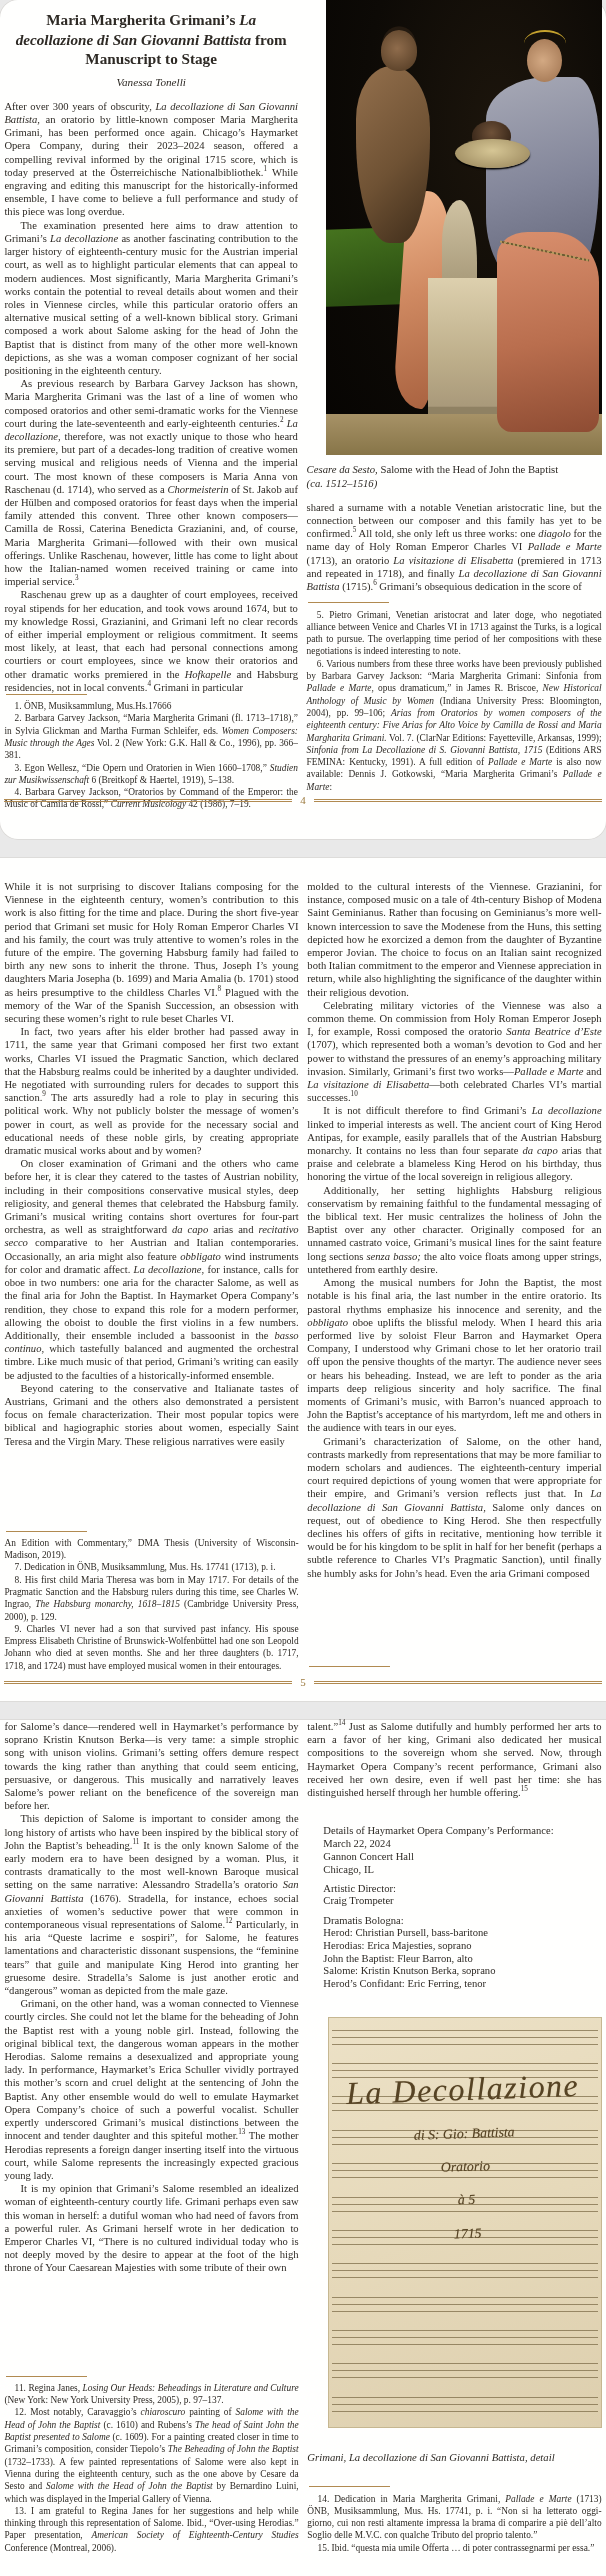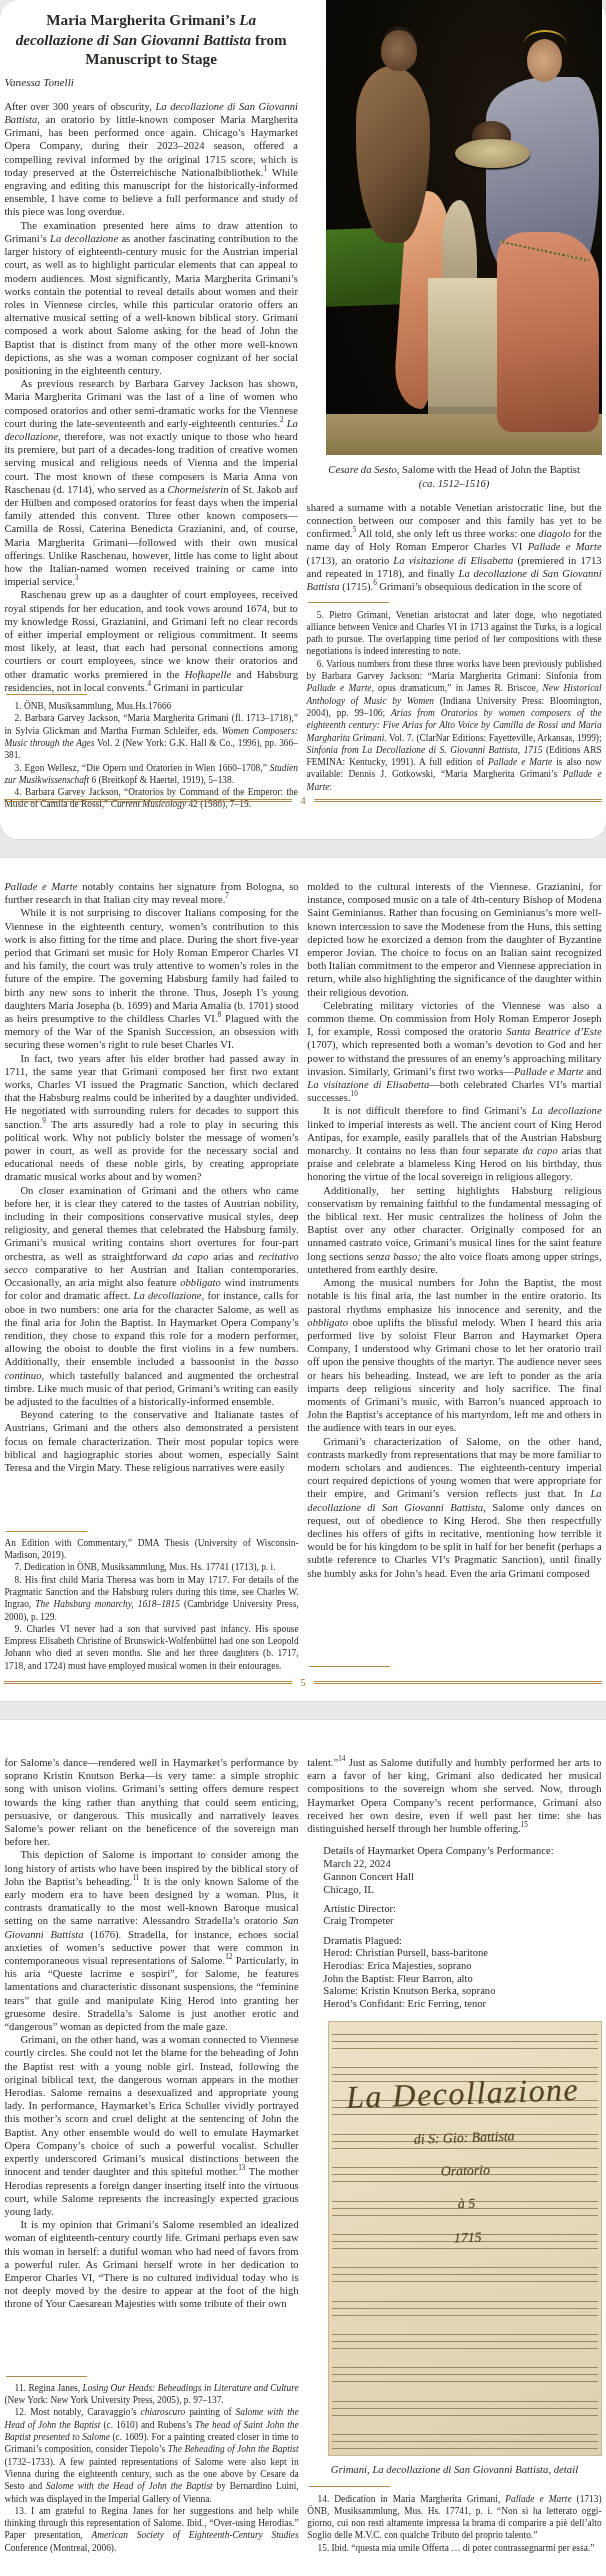--- a/index.html
+++ b/index.html
@@ -16,30 +16,30 @@
   }
   .page{
     background:var(--page);width:606px;position:relative;
     box-shadow:0 0 0 0.7px #d8d6d3;
   }
   .page-gap{height:19px;background:#e9e9e9;}
   .cols{display:flex;gap:8.7px;padding:0 4.4px;height:100%;}
   .col{width:295px;display:flex;flex-direction:column;}
   .pad-top-12{padding-top:8.7px;}
   .pad-top-30{padding-top:22px;}
-  .pad-top-50{padding-top:36px;}
+  .pad-top-50{gap:16px;}
   .pad-bot-64{padding-bottom:46px;}
   .pad-bot-40{padding-bottom:29px;}
   .pad-bot-30{padding-bottom:22px;}
 
   h1.title{
     font-size:15.2px;line-height:19.6px;font-weight:bold;text-align:center;
     margin:1.5px 2.9px 7.3px 2.9px;
   }
-  .author{font-size:11.2px;font-style:italic;margin-bottom:11.6px;}
+  .author{font-size:11.2px;font-style:italic;text-align:center;margin-bottom:11.6px;}
 
   .paras .para{
     font-size:10.6px;line-height:13.2px;text-align:justify;
     text-indent:16px;
   }
   .paras .para:first-child{text-indent:0;}
   sup{font-size:68%;vertical-align:super;line-height:0;}
 
   .fnblock{margin-top:auto;}
   .fnsep{width:81px;border-top:0.7px solid var(--gold);margin:0 0 5.1px 1.5px;}
@@ -94,21 +94,21 @@
   .painting .salome-skirt{position:absolute;left:62%;top:51%;width:37%;height:44%;
     background:linear-gradient(170deg,#d98f6d 0%,#b96e4e 55%,#8e4c33 100%);
     border-radius:30% 45% 12% 14%/12% 25% 8% 8%;}
   .painting .platter{position:absolute;left:47%;top:30.5%;width:27%;height:6.5%;
     background:radial-gradient(ellipse at 50% 40%, #d6c695 0%, #a8966a 70%, #7c6c46 100%);
     border-radius:50%;box-shadow:0 1.5px 1.5px #000;}
   .painting .head-on-platter{position:absolute;left:53%;top:26.5%;width:14%;height:6.5%;
     background:radial-gradient(circle at 50% 40%, #6e5138 0%, #3a281a 80%);border-radius:50% 50% 42% 42%;}
 
   .caption{
-    font-size:10.7px;line-height:13.8px;text-align:center;margin-top:8px;margin-bottom:10.2px;
+    font-size:10.7px;line-height:13.8px;text-align:left;margin-top:8px;margin-bottom:10.2px;
   }
 
   
   .details{margin:10.2px 0 0 16px;}
   .details .det{font-size:10.6px;line-height:12.7px;}
   .details .spacer{height:6.5px;}
 
   .manuscript{
     width:274px;height:435px;margin:10.2px 0 0 20.3px;position:relative;overflow:hidden;
     background:linear-gradient(160deg,#ece1c6 0%,#e6d9ba 50%,#ddcfae 100%);
@@ -187,21 +187,20 @@
     <span class="dbl"></span>
   </div>
 </div>
 
 <div class="page-gap"></div>
 
 <div class="page" style="height:843px;">
   <div class="cols">
     <div class="col pad-top-30 pad-bot-40">
       <div class="paras">
-          <p class="para"><i>Pallade e Marte</i> notably contains her signature from Bologna, so further research in that Italian city may reveal more.<sup>7</sup></p>
           <p class="para">While it is not surprising to discover Italians composing for the Viennese in the eighteenth century, women’s contribution to this work is also fitting for the time and place. During the short five-year period that Grimani set music for Holy Roman Emperor Charles VI and his family, the court was truly attentive to women’s roles in the future of the empire. The governing Habsburg family had failed to birth any new sons to inherit the throne. Thus, Joseph I’s young daughters Maria Josepha (b. 1699) and Maria Amalia (b. 1701) stood as heirs presumptive to the childless Charles VI.<sup>8</sup> Plagued with the memory of the War of the Spanish Succession, an obsession with securing these women’s right to rule beset Charles VI.</p>
           <p class="para">In fact, two years after his elder brother had passed away in 1711, the same year that Grimani composed her first two extant works, Charles VI issued the Pragmatic Sanction, which declared that the Habsburg realms could be inherited by a daughter undivided. He negotiated with surrounding rulers for decades to support this sanction.<sup>9</sup> The arts assuredly had a role to play in securing this political work. Why not publicly bolster the message of women’s power in court, as well as provide for the necessary social and educational needs of these noble girls, by creating appropriate dramatic musical works about and by women?</p>
           <p class="para">On closer examination of Grimani and the others who came before her, it is clear they catered to the tastes of Austrian nobility, including in their compositions conservative musical styles, deep religiosity, and general themes that celebrated the Habsburg family. Grimani’s musical writing contains short overtures for four-part orchestra, as well as straightforward <i>da capo</i> arias and <i>recitativo secco</i> comparative to her Austrian and Italian contemporaries. Occasionally, an aria might also feature <i>obbligato</i> wind instruments for color and dramatic affect. <i>La decollazione</i>, for instance, calls for oboe in two numbers: one aria for the character Salome, as well as the final aria for John the Baptist. In Haymarket Opera Company’s rendition, they chose to expand this role for a modern performer, allowing the oboist to double the first violins in a few numbers. Additionally, their ensemble included a bassoonist in the <i>basso continuo</i>, which tastefully balanced and augmented the orchestral timbre. Like much music of that period, Grimani’s writing can easily be adjusted to the faculties of a historically-informed ensemble.</p>
           <p class="para">Beyond catering to the conservative and Italianate tastes of Austrians, Grimani and the others also demonstrated a persistent focus on female characterization. Their most popular topics were biblical and hagiographic stories about women, especially Saint Teresa and the Virgin Mary. These religious narratives were easily</p>
         </div>
       <div class="fnblock">
         <div class="fnsep"></div>
         <div class="fnlist">
             <p class="fn">An Edition with Commentary,” DMA Thesis (University of Wisconsin-Madison, 2019).</p>
             <p class="fn fn-num">7. Dedication in ÖNB, Musiksammlung, Mus. Hs. 17741 (1713), p. i.</p>
@@ -257,21 +256,21 @@
         </div>
       <div class="details">
           <div class="det">Details of Haymarket Opera Company’s Performance:</div>
           <div class="det">March 22, 2024</div>
           <div class="det">Gannon Concert Hall</div>
           <div class="det">Chicago, IL</div>
           <div class="spacer"></div>
           <div class="det">Artistic Director:</div>
           <div class="det">Craig Trompeter</div>
           <div class="spacer"></div>
-          <div class="det">Dramatis Plagued:</div>
+          <div class="det">Dramatis Bologna:</div>
           <div class="det">Herod: Christian Pursell, bass-baritone</div>
           <div class="det">Herodias: Erica Majesties, soprano</div>
           <div class="det">John the Baptist: Fleur Barron, alto</div>
           <div class="det">Salome: Kristin Knutson Berka, soprano</div>
           <div class="det">Herod’s Confidant: Eric Ferring, tenor</div>
         </div>
       <div class="manuscript">
         <div class="stave" style="top:8.7px;"></div>
         <div class="stave" style="top:42px;"></div>
         <div class="stave" style="top:75px;"></div>

